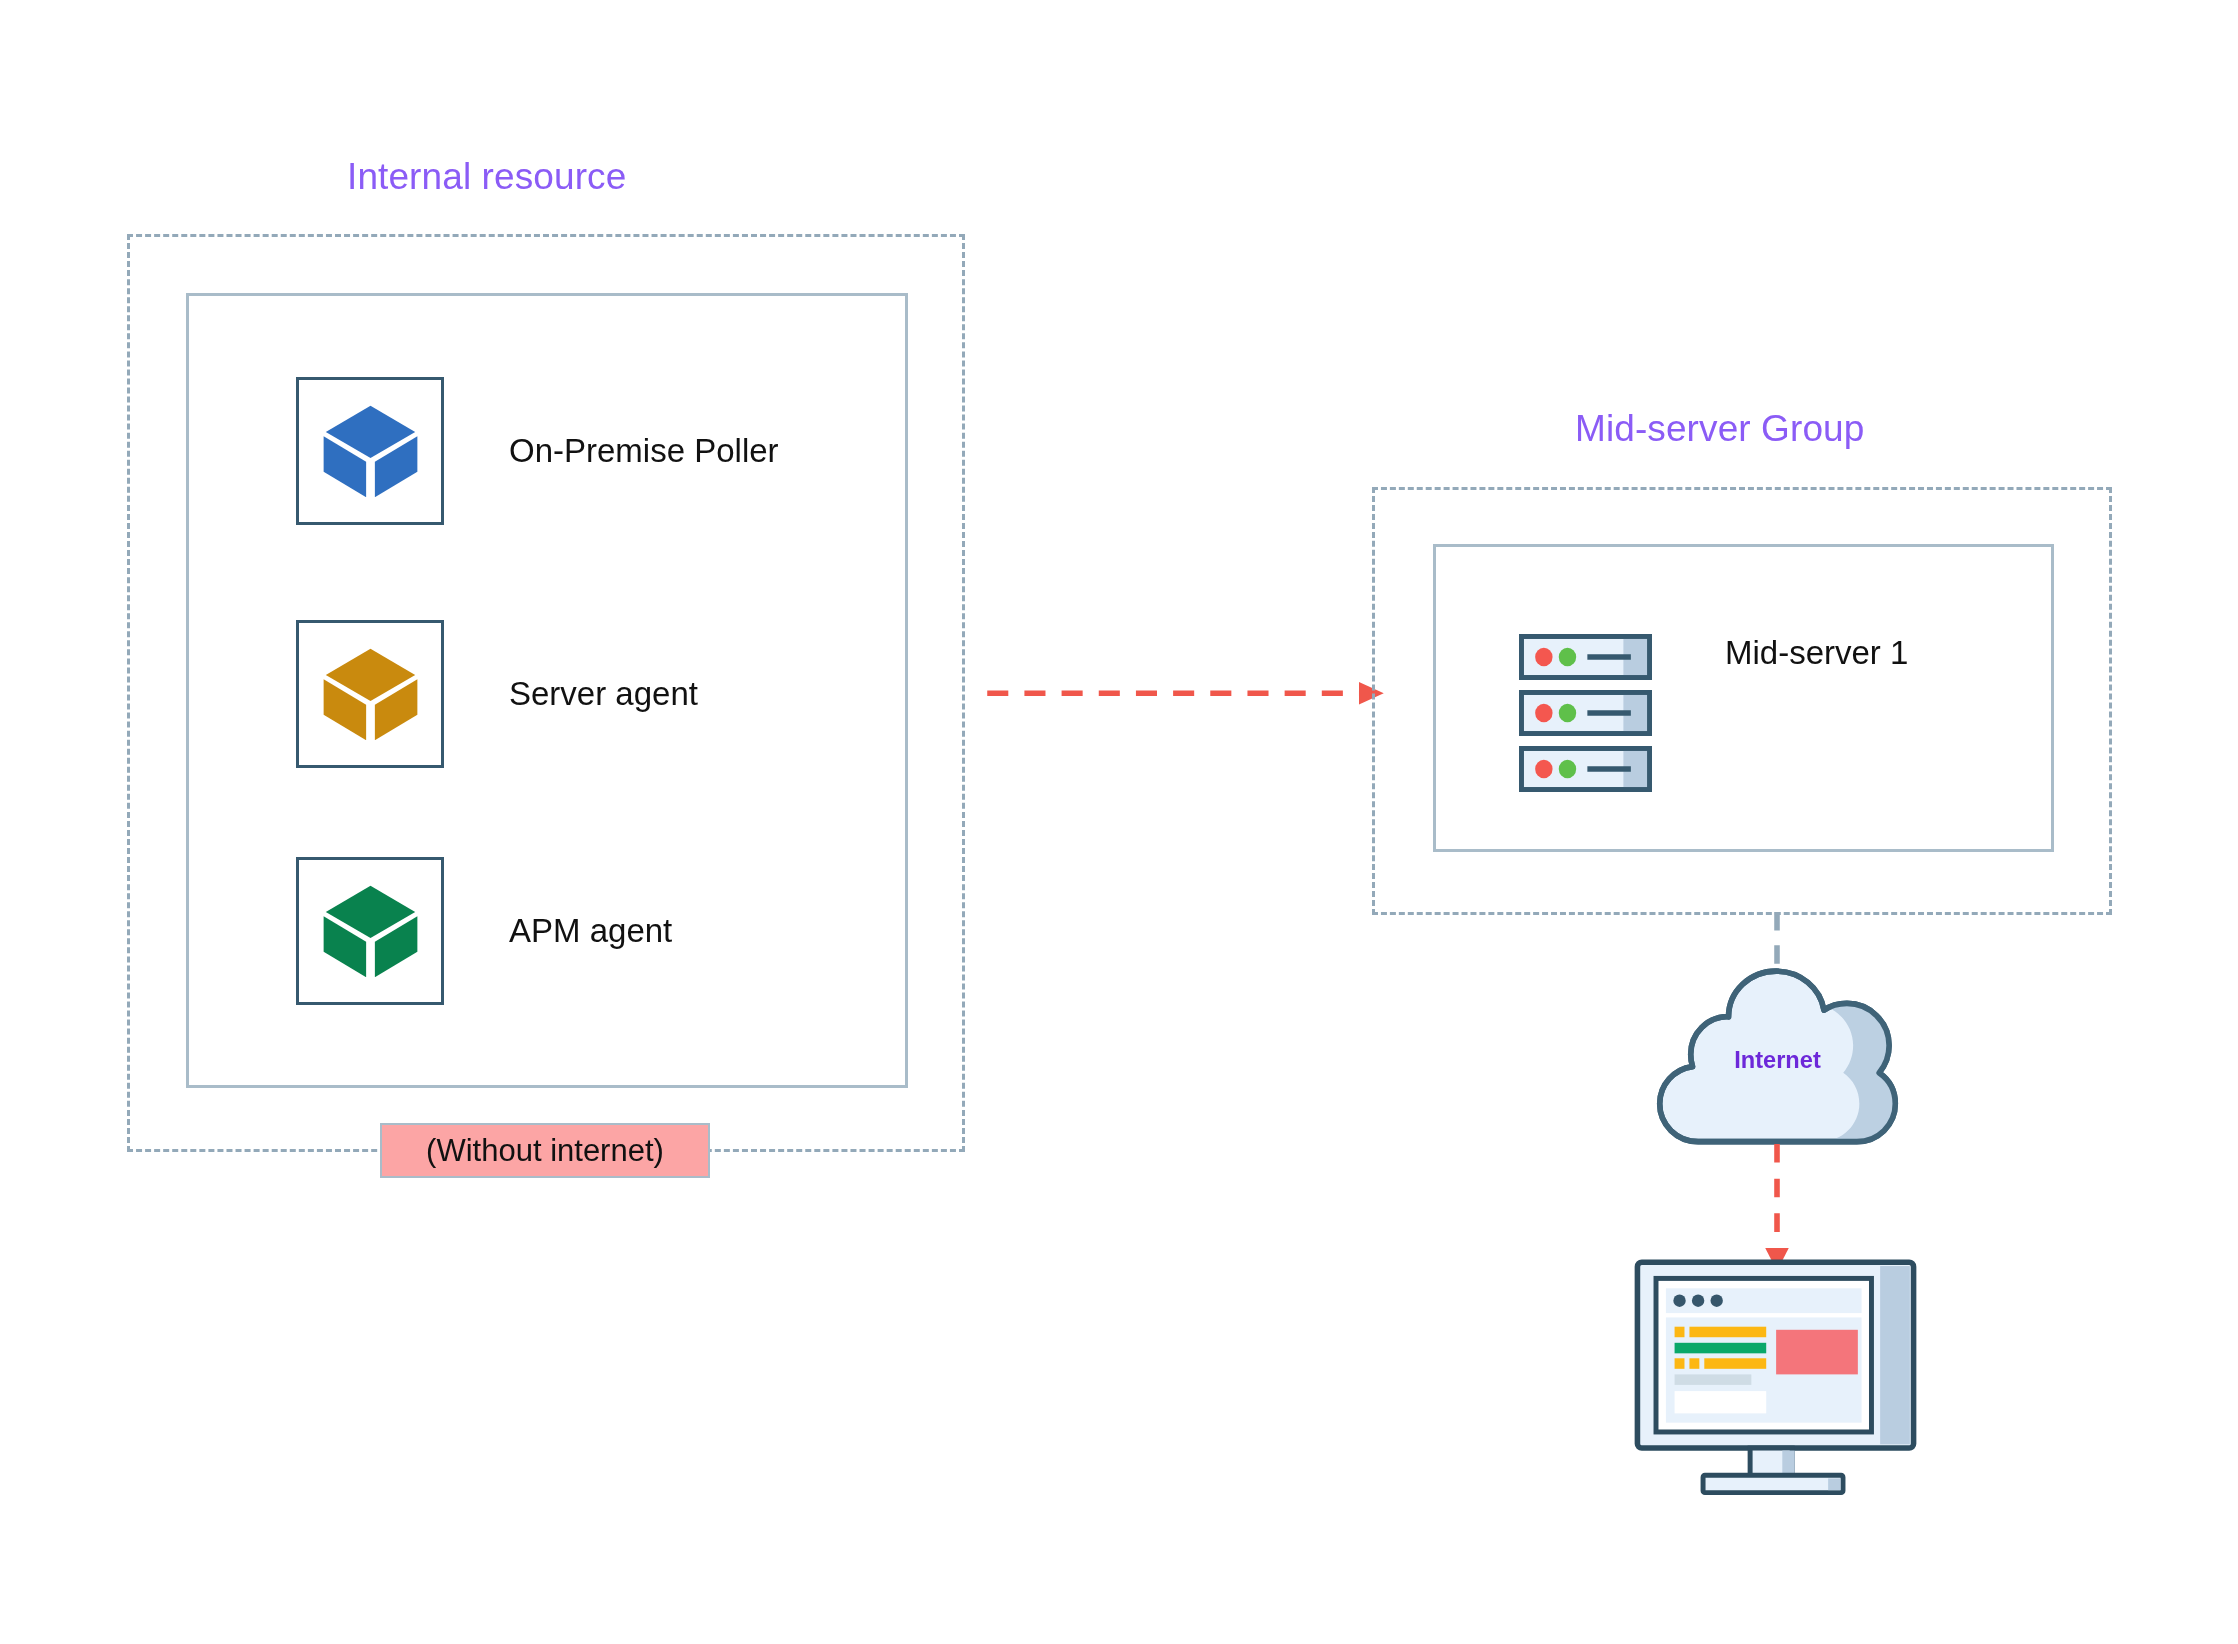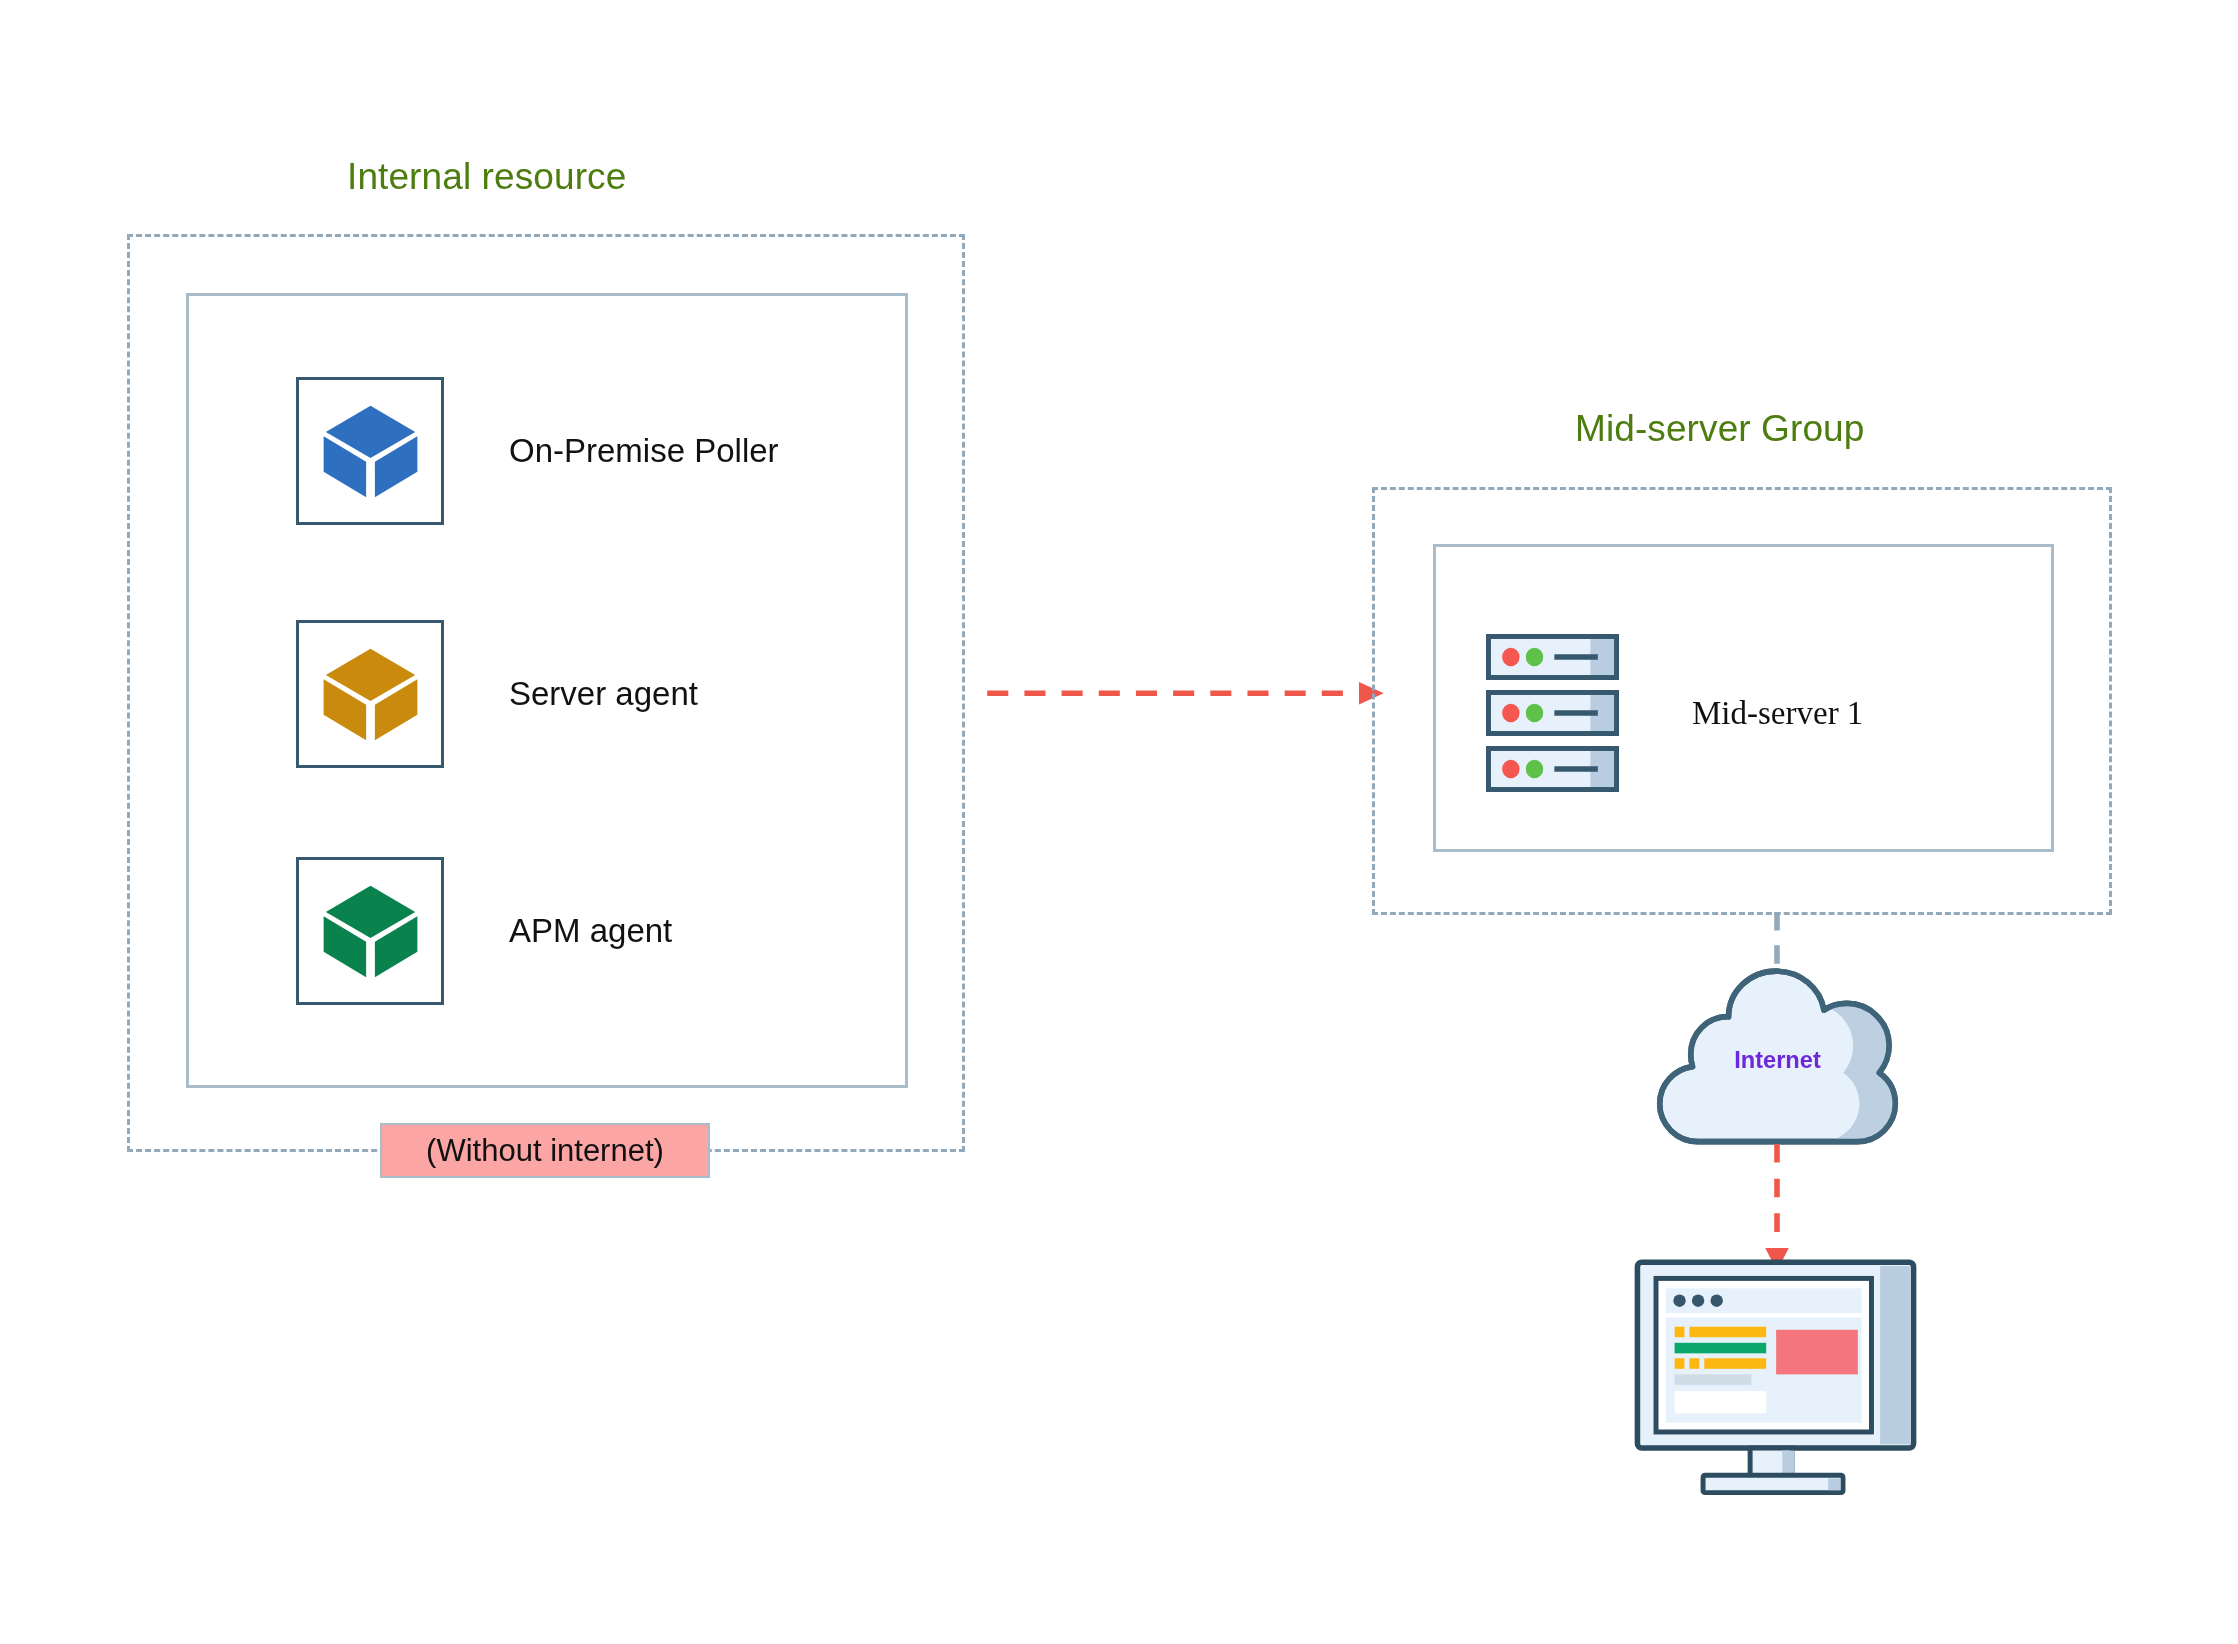--- a/index.html
+++ b/index.html
@@ -13,21 +13,21 @@
     height: 1645px;
     background: #ffffff;
     font-family: "Liberation Sans", sans-serif;
     overflow: hidden;
   }
 
   
   .zone-title {
     position: absolute;
     font-size: 37px;
-    color: #4d7c0f;
+    color: #8b5cf6;
     white-space: nowrap;
     letter-spacing: 0.1px;
   }
   #title-internal-resource { left: 347px; top: 156px; }
   #title-mid-server-group  { left: 1575px; top: 408px; }
 
   #platform-caption {
     position: absolute;
     left: 1464px;
     top: 1530px;
@@ -98,25 +98,24 @@
     align-items: center;
     justify-content: center;
     font-size: 31px;
     color: #111111;
     white-space: nowrap;
   }
 
   
   #midserver-cluster {
     position: absolute;
-    left: 1486px;
+    left: 1519px;
     top: 634px;
     display: flex;
-    align-items: center;
-    font-family: Liberation Serif, serif;
+    align-items: flex-start;
   }
   #midserver-rack-stack {
     display: flex;
     flex-direction: column;
     gap: 10px;
     flex: none;
   }
   #midserver-label {
     margin-left: 73px;
     font-size: 33px;

